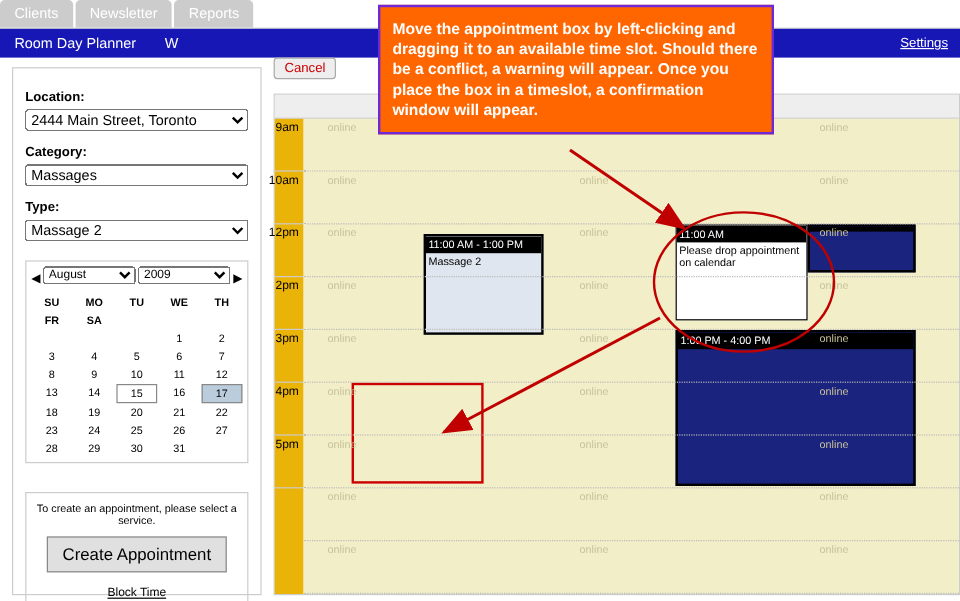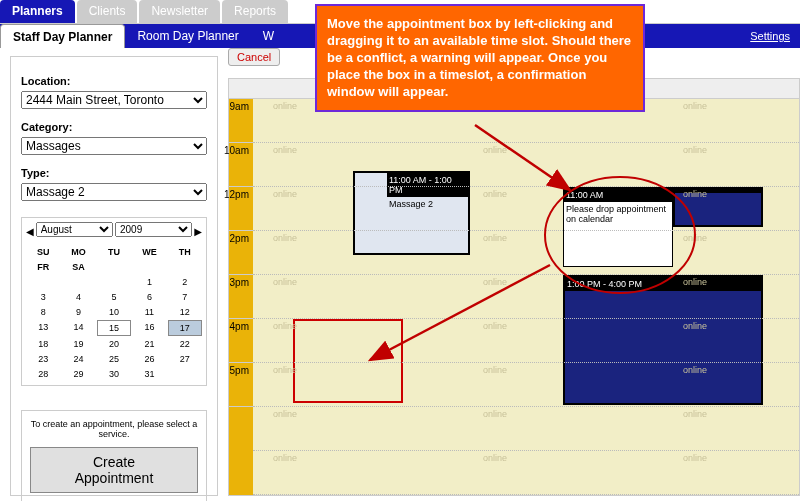--- a/index.html
+++ b/index.html
@@ -19,21 +19,21 @@
   .cal-header { display: flex; justify-content: center; gap: 2px; align-items: center; margin-bottom: 4px; }
   .cal-header select { font-size: 10px; }
   .cal-nav { cursor: pointer; font-size: 10px; }
   .cal-grid { display: grid; grid-template-columns: repeat(5, 1fr); gap: 1px; text-align: center; }
   .cal-grid span { padding: 2px; cursor: pointer; }
   .cal-grid .dayhead { font-weight: bold; }
   .cal-grid .highlight { background: #bcd; border: 1px solid #888; }
   .cal-grid .selected { border: 1px solid #888; }
   .create-box { border: 1px solid #ccc; margin-top: 24px; padding: 8px; text-align: center; }
   .create-box p { font-size: 9px; margin-bottom: 8px; }
-  .create-btn { padding: 6px 28px; font-size: 14px; background: #e0e0e0; border: 1px solid #888; cursor: pointer; }
+  .create-btn { padding: 6px 12px; font-size: 14px; background: #e0e0e0; border: 1px solid #888; cursor: pointer; }
   .block-time { margin-top: 12px; font-size: 10px; text-decoration: underline; cursor: pointer; }
   .content { flex: 1; padding: 8px 10px 0 10px; position: relative; }
   .cancel-btn { color: #c00; font-size: 11px; border: 1px solid #aaa; background: #eee; padding: 2px 8px; border-radius: 3px; cursor: pointer; position: absolute; top: 0; left: 10px; }
   .schedule { position: absolute; top: 30px; left: 10px; right: 0; bottom: 0; border: 1px solid #ccc; }
   .day-header { height: 20px; background: #eee; border-bottom: 1px solid #ccc; }
   .schedule-body { display: flex; height: calc(100% - 20px); }
   .time-col { width: 24px; background: #eab308; font-size: 10px; }
   .time-col .slot { height: 44px; border-bottom: 1px solid #ccc; display: flex; align-items: flex-start; justify-content: flex-end; padding: 2px 4px 0 0; }
   .grid-area { flex: 1; background: #f2eec7; position: relative; }
   .grid-row { position: absolute; left: 0; right: 0; height: 44px; border-bottom: 1px dotted #bbb; }
@@ -44,28 +44,26 @@
   .appt.dark { background: #1a237e; color: #fff; border-color: #000; }
   .appt.tooltip-box { background: #fff; border: 1px solid #000; }
   .drag-target { position: absolute; border: 2px solid #c00; background: transparent; }
   .callout { position: absolute; top: 4px; left: 315px; width: 330px; background: #ff6600; border: 2px solid #6d28d9; color: #fff; font-weight: bold; font-size: 13px; padding: 10px; z-index: 50; line-height: 1.3; }
   svg.overlay { position: absolute; top: 0; left: 0; pointer-events: none; z-index: 40; }
 </style>
 </head>
 <body>
 
 <div class="topbar">
-  <div class="tab active">Planners</div>
   <div class="tab">Clients</div>
   <div class="tab">Newsletter</div>
   <div class="tab">Reports</div>
 </div>
 
 <div class="secondbar">
-  <div class="subtab active">Staff Day Planner</div>
   <div class="subtab">Room Day Planner</div>
   <div class="subtab">W</div>
   <span class="settings">Settings</span>
 </div>
 
 <div class="main">
   <div class="sidebar">
     <label>Location:</label>
     <select><option>2444 Main Street, Toronto</option></select>
     <label>Category:</label>
@@ -145,21 +143,21 @@
             <div class="slot">9am</div>
             <div class="slot">10am</div>
             <div class="slot">12pm</div>
             <div class="slot">2pm</div>
             <div class="slot">3pm</div>
             <div class="slot">4pm</div>
             <div class="slot">5pm</div>
           </div>
         <div class="grid-area" id="grid-area">
 
-          <div class="appt" style="top:72px; left:100px; width:117px; height:84px;padding-left:32px;">
+          <div class="appt" style="top:96px; left:100px; width:100px; height:84px;">
             <div class="appt-header">11:00 AM - 1:00 PM</div>
             <div class="appt-body">Massage 2</div>
           </div>
 
           <div class="appt tooltip-box" style="top:88px; left:310px; width:110px; height:80px;">
             <div class="appt-header">11:00 AM</div>
             <div class="appt-body">Please drop appointment on calendar</div>
           </div>
 
           <div class="appt dark" style="top:88px; left:420px; width:90px; height:40px;">

